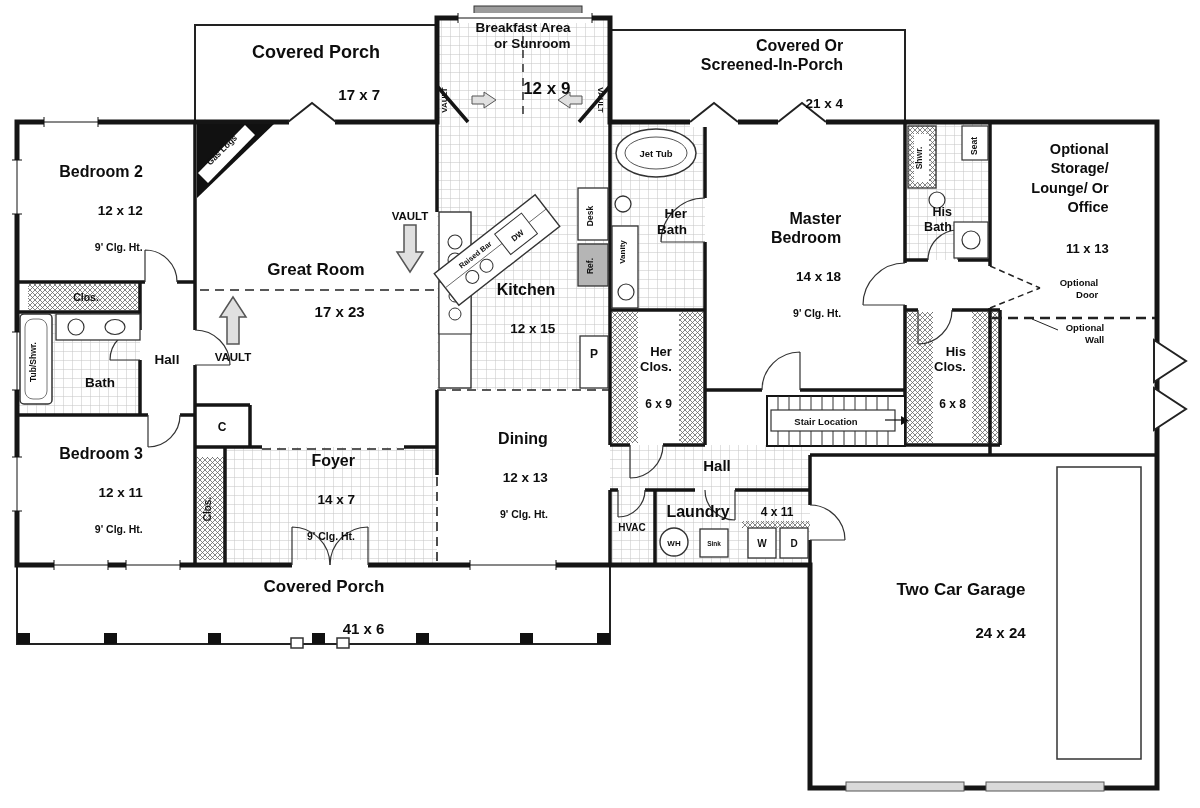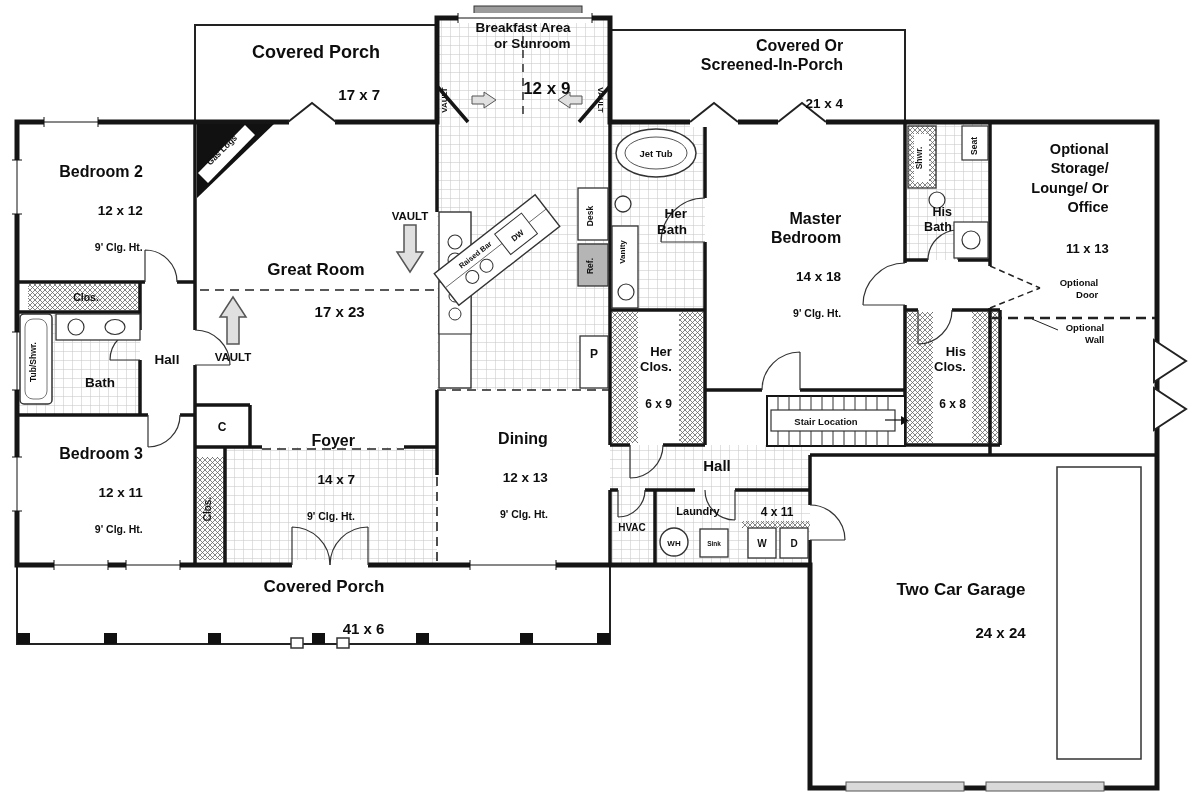--- a/index.html
+++ b/index.html
@@ -257,20 +257,24 @@
   <div class="n2">Bedroom 2</div>
   <div class="d2">12 x 12</div>
   <div class="clg">9' Clg. Ht.</div>
 </div>
 
 <div class="lbl" style="left:316px;top:290px">
   <div style="font-size:17px">Great Room</div>
   <div style="font-size:15px;margin-top:3px">17 x 23</div>
 </div>
 
+<div class="lbl" style="left:526px;top:308px">
+  <div class="n2">Kitchen</div>
+  <div class="d2">12 x 15</div>
+</div>
 
 <div class="lbl" style="left:672px;top:222px;font-size:13.5px">Her
 Bath</div>
 
 <div class="lbl" style="left:806px;top:264px">
   <div class="n2">Master
 Bedroom</div>
   <div class="d2">14 x 18</div>
   <div class="clg">9' Clg. Ht.</div>
 </div>
@@ -308,35 +312,35 @@
 <div class="lbl" style="left:167px;top:360px;font-size:13.5px">Hall</div>
 <div class="lbl" style="left:86px;top:297px;font-size:10.5px">Clos.</div>
 <div class="lbl" style="left:222px;top:427px;font-size:12px">C</div>
 
 <div class="lbl" style="left:101px;top:489px">
   <div class="n2">Bedroom 3</div>
   <div class="d2">12 x 11</div>
   <div class="clg">9' Clg. Ht.</div>
 </div>
 
-<div class="lbl" style="left:331px;top:476px">
+<div class="lbl" style="left:331px;top:496px">
   <div class="n2">Foyer</div>
   <div class="d2">14 x 7</div>
   <div class="clg">9' Clg. Ht.</div>
 </div>
 
 <div class="lbl" style="left:523px;top:474px">
   <div class="n2">Dining</div>
   <div class="d2">12 x 13</div>
   <div class="clg">9' Clg. Ht.</div>
 </div>
 
 <div class="lbl" style="left:717px;top:466px;font-size:15px">Hall</div>
 <div class="lbl" style="left:632px;top:528px;font-size:10px">HVAC</div>
-<div class="lbl" style="left:698px;top:512px;font-size:11px">Laundry</div>
+<div class="lbl" style="left:698px;top:512px;font-size:16px">Laundry</div>
 <div class="lbl" style="left:777px;top:512px;font-size:12px">4 x 11</div>
 
 <div class="lbl" style="left:324px;top:607px">
   <div style="font-size:17px">Covered Porch</div>
   <div style="font-size:15px;margin-top:3px">41 x 6</div>
 </div>
 
 <div class="lbl" style="left:961px;top:611px">
   <div style="font-size:17px">Two Car Garage</div>
   <div style="font-size:15px;margin-top:4px">24 x 24</div>

